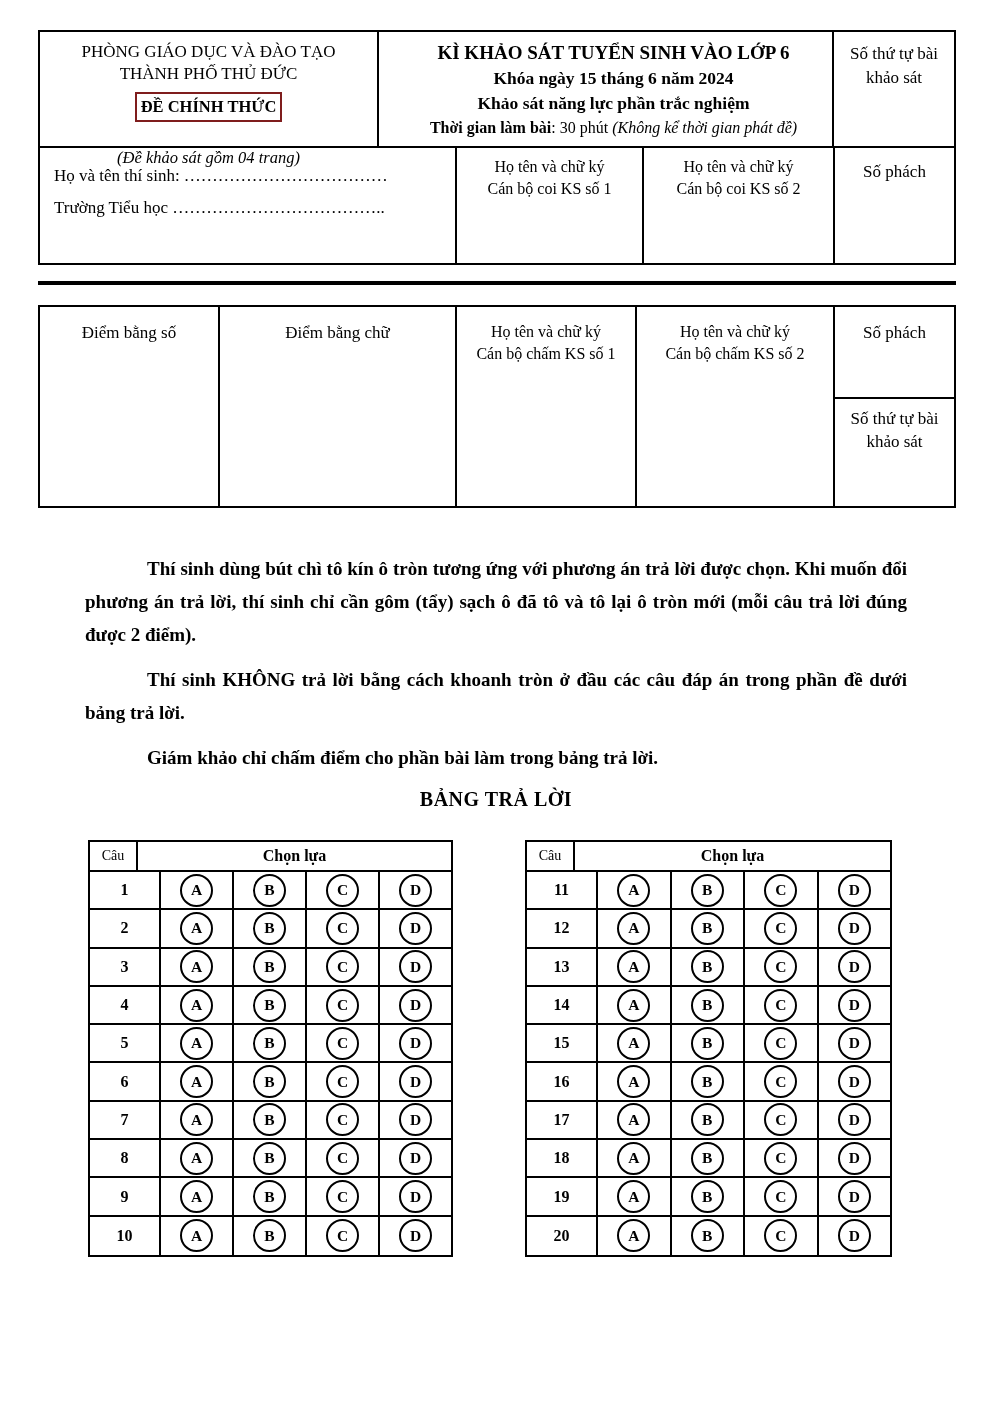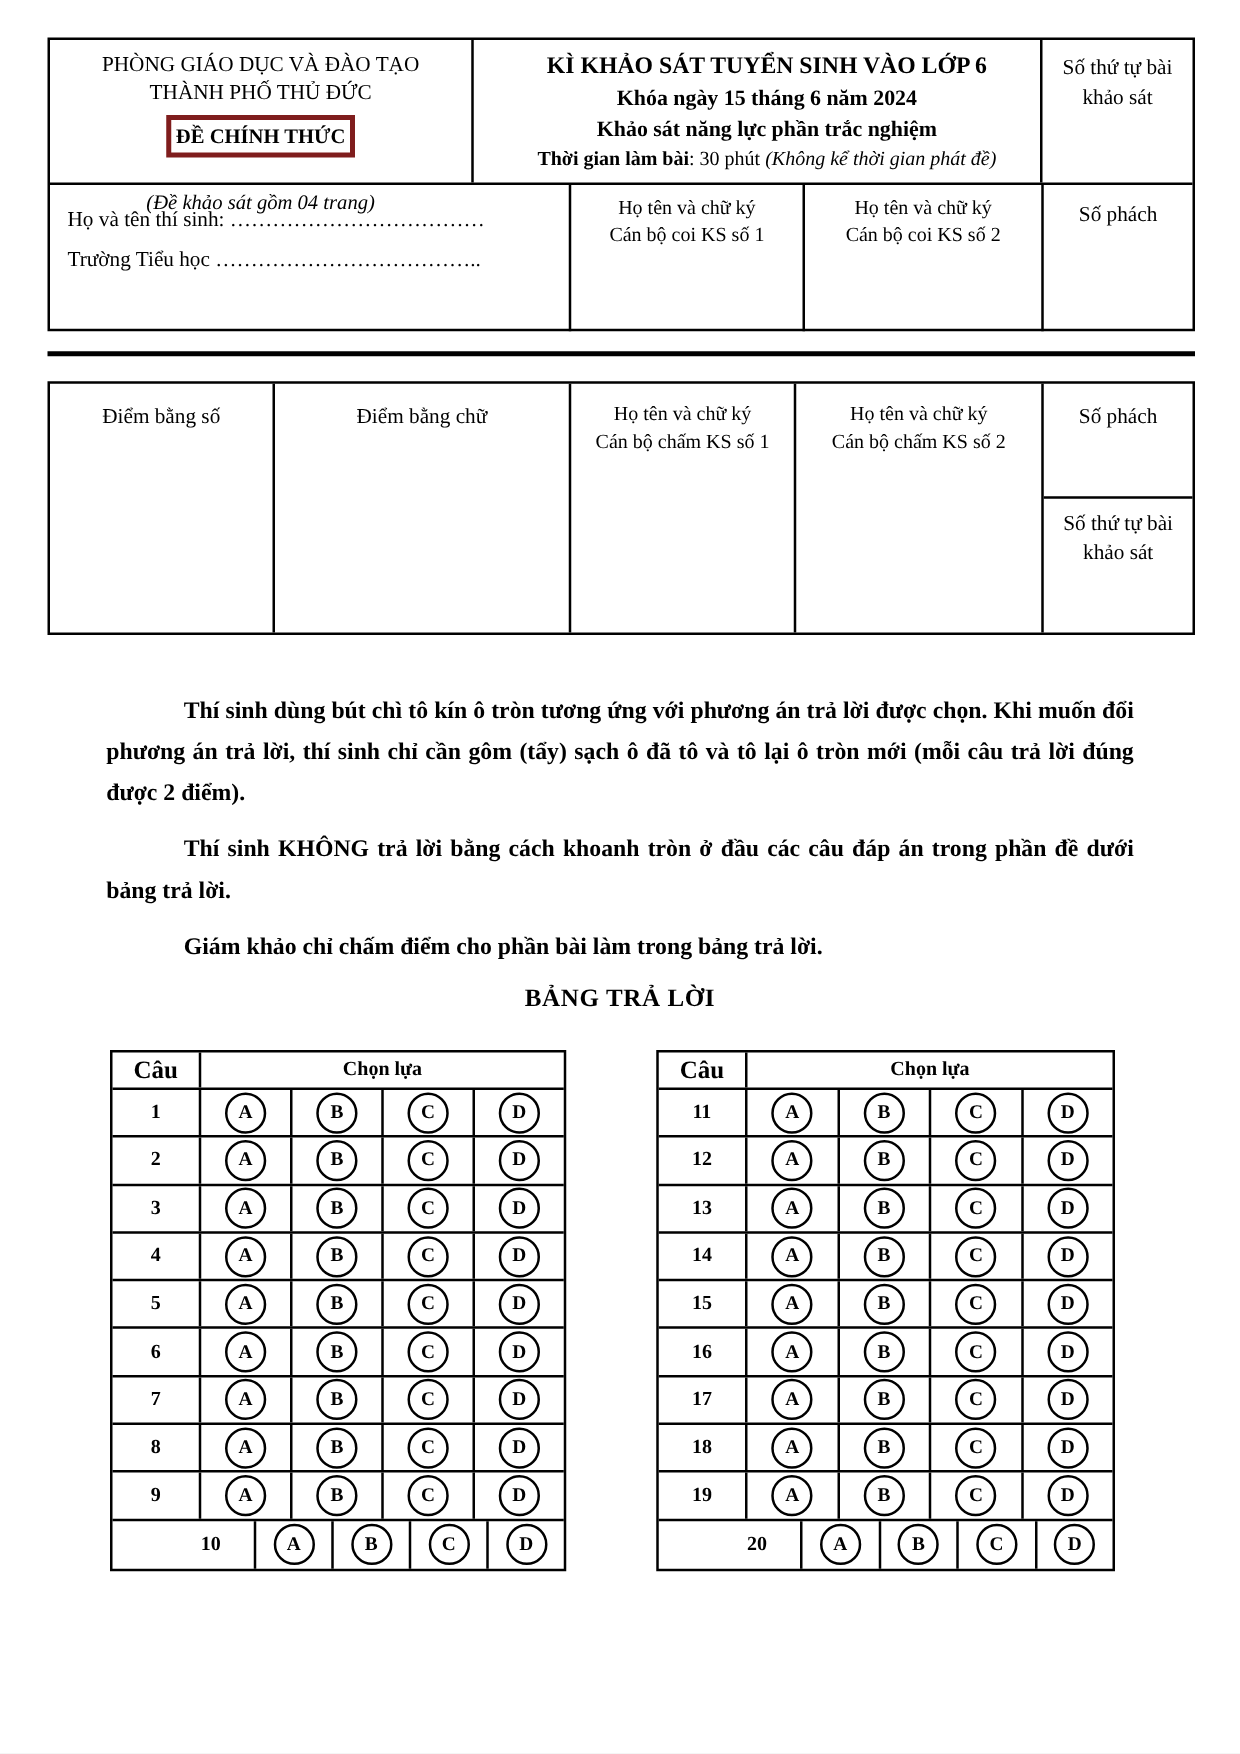--- a/index.html
+++ b/index.html
@@ -7,21 +7,21 @@
          font-family:"Liberation Serif","DejaVu Serif",serif;color:#000000;overflow:hidden;}
   .abs{position:absolute;box-sizing:border-box;}
 
   
   .t1{left:38px;top:30px;width:918px;height:235px;border:2px solid #000;}
   .t1r1{display:flex;height:114px;border-bottom:2px solid #000;}
   .t1r2{display:flex;height:117px;}
   .t1r1>div,.t1r2>div{box-sizing:border-box;}
   .c-dept{width:339px;border-right:2px solid #000;text-align:center;padding-top:9px;
           font-size:17px;line-height:22px;}
-  .badge{display:inline-block;border:4px solid #7f1d1d;font-weight:bold;
+  .badge{display:inline-block;border:2px solid #7f1d1d;font-weight:bold;
          padding:2px 4px;margin-top:7px;font-size:16.5px;}
   .pages-note{font-style:italic;margin-top:25px;font-size:16.5px;}
   .c-title{flex:1;border-right:2px solid #000;text-align:center;padding-top:7px;padding-left:16px;}
   .line-main{font-weight:bold;font-size:19px;line-height:27px;}
   .line-sub{font-weight:bold;font-size:17.5px;line-height:25px;}
   .line-time{font-size:16px;line-height:24px;}
   .line-time .b{font-weight:bold;}
   .line-time .i{font-style:italic;}
   .c-num{width:120px;text-align:center;padding:10px 8px 0;font-size:17px;line-height:24px;}
   .c-student{width:417px;border-right:2px solid #000;padding:12px 0 0 14px;
@@ -56,26 +56,26 @@
   .p2{top:663px;text-indent:62px;}
   .p3{top:741px;text-indent:62px;text-align:left;}
   .ans-title{left:85px;top:788px;width:822px;text-align:center;font-weight:bold;
              font-size:20px;letter-spacing:0.5px;}
 
   
   .anst{top:840px;border:2px solid #000;}
   .anst-left{left:88px;width:365px;}
   .anst-right{left:525px;width:367px;}
   .ans-head{display:flex;height:30px;border-bottom:2px solid #000;box-sizing:border-box;}
-  .ah-q{width:71px;border-right:2px solid #000;display:flex;align-items:center;
-        justify-content:center;font-weight:bold;font-size:20px;box-sizing:border-box;}
+  .ah-q{width:48px;border-right:2px solid #000;display:flex;align-items:center;
+        justify-content:center;font-weight:normal;font-size:14px;box-sizing:border-box;}
   .ah-c{flex:1;display:flex;align-items:center;justify-content:center;
         font-weight:bold;font-size:16px;}
   .ans-row{display:flex;height:38.3px;border-bottom:2px solid #000;box-sizing:border-box;}
-  .ans-row:last-child{border-bottom:none;padding-left:44px;}
+  .ans-row:last-child{border-bottom:none;}
   .ar-q{width:71px;border-right:2px solid #000;display:flex;align-items:center;
         justify-content:center;font-weight:bold;font-size:16px;box-sizing:border-box;}
   .ar-opt{flex:1;border-right:2px solid #000;display:flex;align-items:center;
           justify-content:center;box-sizing:border-box;}
   .ar-opt:last-child{border-right:none;}
   .bubble{width:29px;height:29px;border:2px solid #000;border-radius:50%;
           display:flex;align-items:center;justify-content:center;
           font-size:15.5px;font-weight:bold;background:#fff;}
   .field-id{margin-right:26px;}
 </style>

